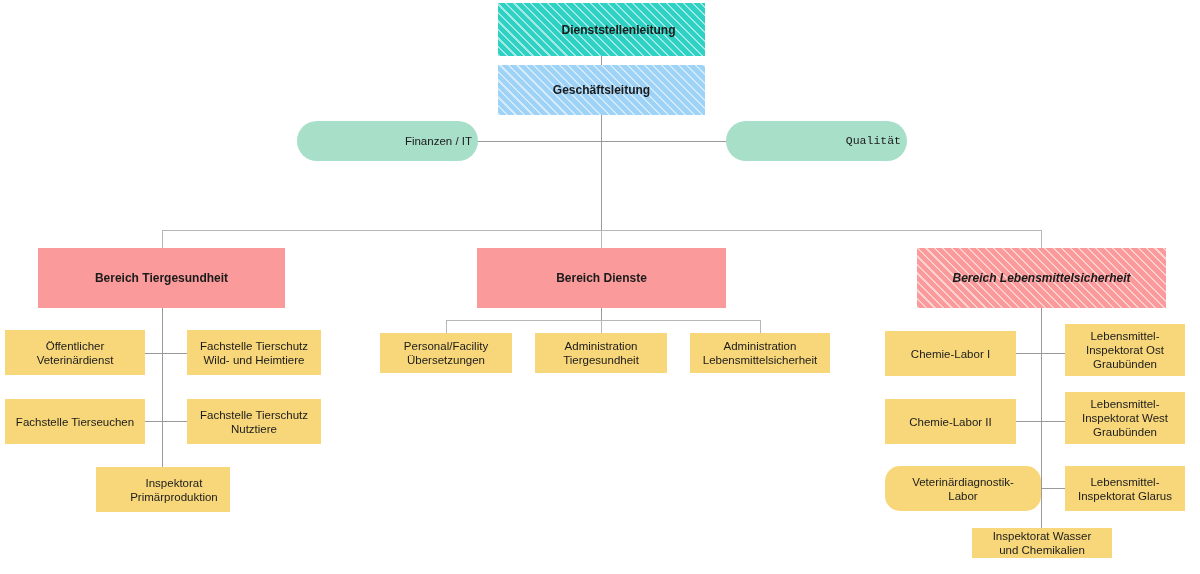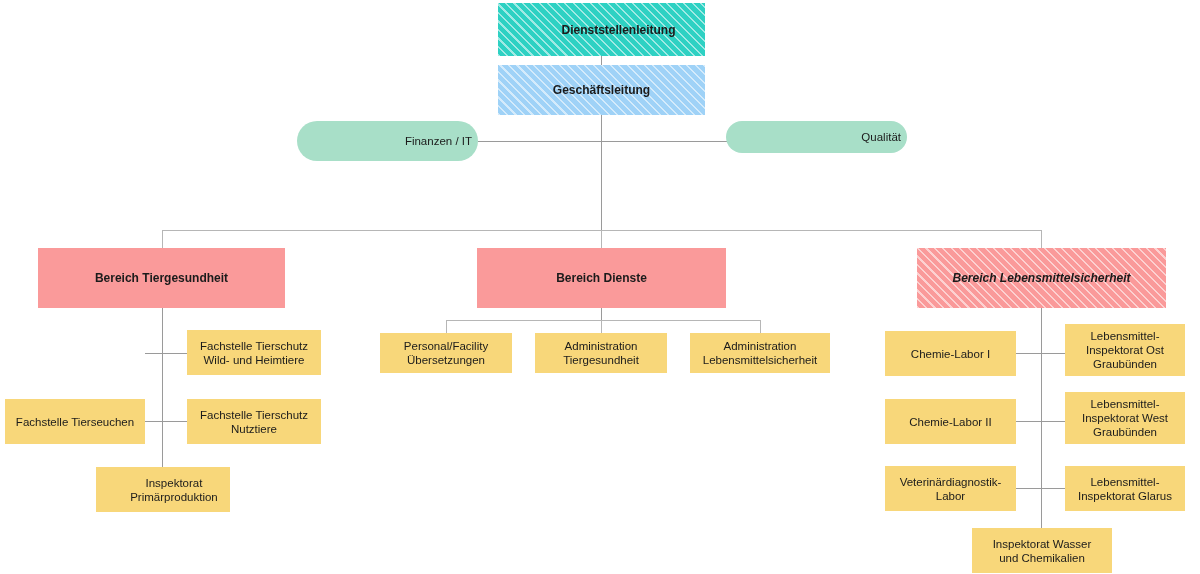--- a/index.html
+++ b/index.html
@@ -108,36 +108,40 @@
   </div>
 
   <div class="node bold fill-blue hatch" style="left:498px; top:65px; width:207px; height:50px;">
     <span>Geschäftsleitung</span>
   </div>
 
   <div class="node rounded fill-mint" style="left:297px; top:121px; width:181px; height:40px;">
     <span>Finanzen / IT</span>
   </div>
 
-  <div class="node rounded fill-mint" style="left:726px; top:121px; width:181px; height:32px;">
+  <div class="node rounded fill-mint" style="left:726px; top:121px; width:181px; height:40px;font-family:Liberation Mono, monospace;">
     <span>Qualität</span>
   </div>
 
   <div class="node bold fill-pink" style="left:38px; top:248px; width:247px; height:60px;">
     <span>Bereich Tiergesundheit</span>
   </div>
 
   <div class="node bold fill-pink" style="left:477px; top:248px; width:249px; height:60px;">
     <span>Bereich Dienste</span>
   </div>
 
   <div class="node bold fill-pink hatch" style="left:917px; top:248px; width:249px; height:60px;font-style:italic;">
     <span>Bereich Lebensmittelsicherheit</span>
   </div>
 
+  <div class="node fill-yellow" style="left:5px; top:330px; width:140px; height:45px;">
+    <span>Öffentlicher
+Veterinärdienst</span>
+  </div>
 
   <div class="node fill-yellow" style="left:187px; top:330px; width:134px; height:45px;">
     <span>Fachstelle Tierschutz
 Wild- und Heimtiere</span>
   </div>
 
   <div class="node fill-yellow" style="left:5px; top:399px; width:140px; height:45px;">
     <span>Fachstelle Tierseuchen</span>
   </div>
 
@@ -179,28 +183,28 @@
   <div class="node fill-yellow" style="left:885px; top:399px; width:131px; height:45px;">
     <span>Chemie-Labor II</span>
   </div>
 
   <div class="node fill-yellow" style="left:1065px; top:392px; width:120px; height:52px;">
     <span>Lebensmittel-
 Inspektorat West
 Graubünden</span>
   </div>
 
-  <div class="node fill-yellow" style="left:885px; top:466px; width:131px; height:45px;">
+  <div class="node fill-yellow" style="left:885px; top:466px; width:156px; height:45px;border-radius:15px;">
     <span>Veterinärdiagnostik-
 Labor</span>
   </div>
 
   <div class="node fill-yellow" style="left:1065px; top:466px; width:120px; height:45px;">
     <span>Lebensmittel-
 Inspektorat Glarus</span>
   </div>
 
-  <div class="node fill-yellow" style="left:972px; top:528px; width:140px; height:45px;">
+  <div class="node fill-yellow" style="left:972px; top:528px; width:140px; height:30px;">
     <span>Inspektorat Wasser
 und Chemikalien</span>
   </div>
 
 </div>
 
 </body></html>

